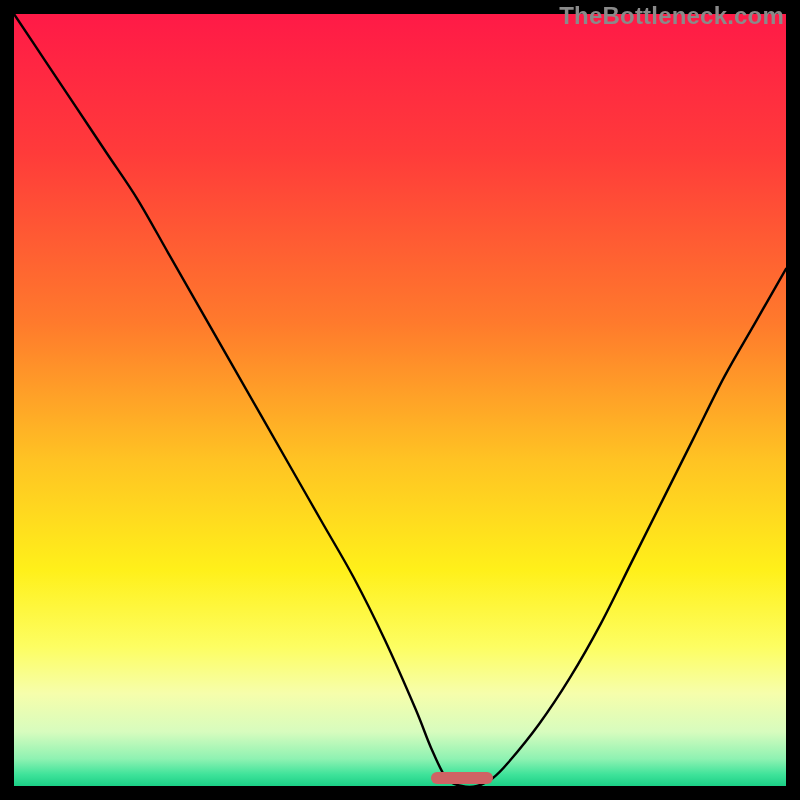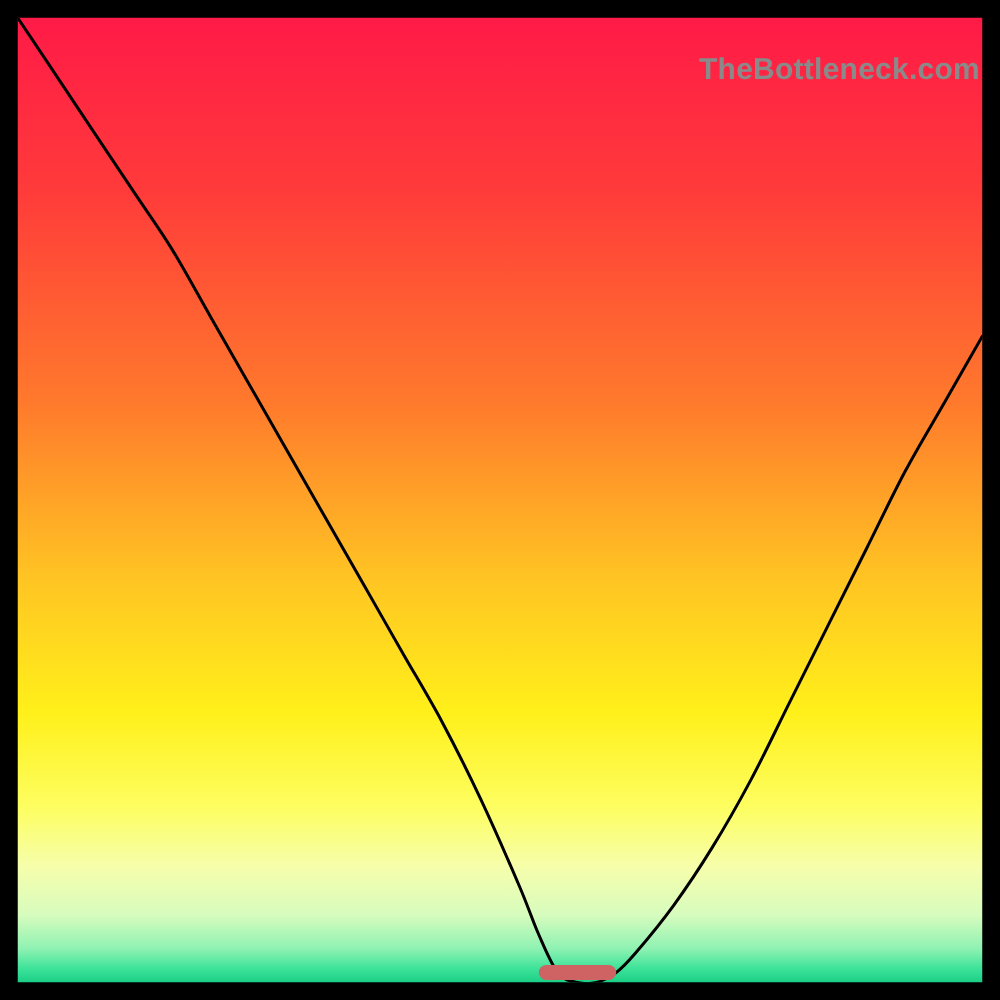--- a/index.html
+++ b/index.html
@@ -40,21 +40,20 @@
   }
   .watermark {
     position: absolute;
     top: 2px;
     right: 16px;
     font-family: Arial, Helvetica, sans-serif;
     font-size: 24px;
     font-weight: 600;
     color: #8a8a8a;
     letter-spacing: 0.2px;
-    margin-top: 40px;
   }
   .marker {
     position: absolute;
     height: 12px;
     border-radius: 6px;
     background: #cf6364;
   }
 </style>
 </head>
 <body>

